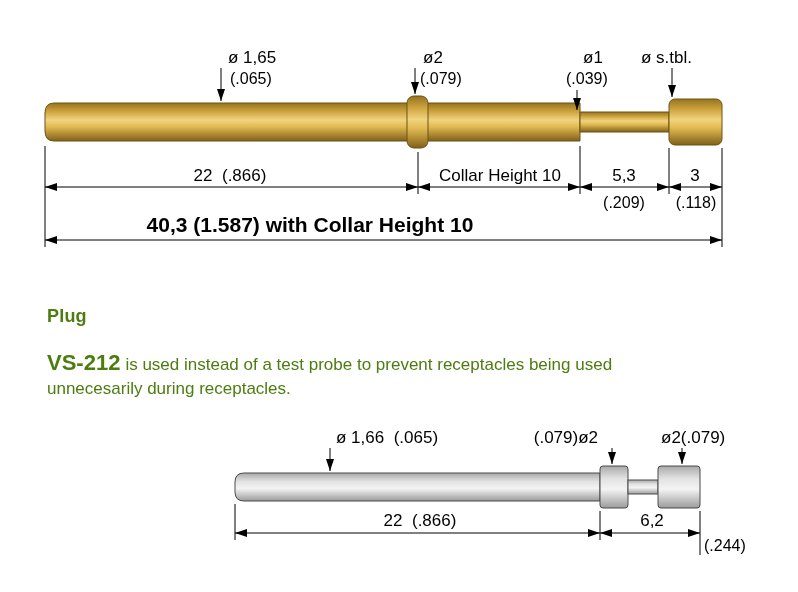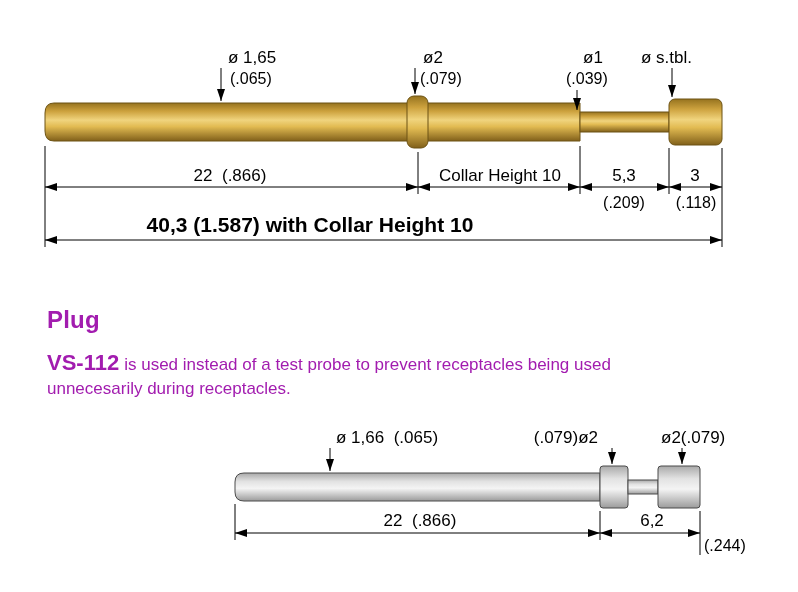--- a/index.html
+++ b/index.html
@@ -3,38 +3,38 @@
 <meta charset="utf-8">
 <style>
   html, body { margin: 0; padding: 0; background: #ffffff; }
   .canvas {
     position: relative;
     width: 798px;
     height: 592px;
     background: #ffffff;
     overflow: hidden;
     font-family: "Liberation Sans", sans-serif;
-    color: #a21caf;
+    color: #4d7c0f;
   }
   svg { position: absolute; left: 0; display: block; }
   #topDrawing { top: 0; }
   #bottomDrawing { top: 412px; }
   svg text {
     font-family: "Liberation Sans", sans-serif;
     fill: #000;
     white-space: pre;
   }
   .dim   { font-size: 17px; }
   .sub   { font-size: 16px; }
   .total { font-size: 21px; font-weight: bold; }
   .plug-title {
     position: absolute;
     left: 47px;
     top: 306px;
-    font-size: 24px;
+    font-size: 18px;
     font-weight: bold;
     letter-spacing: 0.2px;
   }
   .plug-desc {
     position: absolute;
     left: 47px;
     top: 351px;
     width: 710px;
     font-size: 17px;
     line-height: 24px;
@@ -102,21 +102,21 @@
     <text class="dim" text-anchor="middle" x="695" y="181">3</text>
     <text class="sub" text-anchor="middle" x="696" y="208">(.118)</text>
 
     <line x1="45" y1="240" x2="722" y2="240" stroke="#000" stroke-width="1" marker-start="url(#arr)" marker-end="url(#arr)"></line>
     <text class="total" text-anchor="middle" x="310" y="232">40,3 (1.587) with Collar Height 10</text>
   </svg>
 
   <div class="plug-title">Plug</div>
   <div class="plug-desc">
     <div>
-      <span class="model">VS-112</span><span>is used instead of a test probe to prevent receptacles being used</span>
+      <span class="model">VS-212</span><span>is used instead of a test probe to prevent receptacles being used</span>
     </div>
     <div>
       <span>unnecesarily during receptacles.</span>
     </div>
   </div>
 
   <svg id="bottomDrawing" width="798" height="180" viewBox="0 0 798 180">
 
     <path d="M244,61 H600 V89 H244 Q235,89 235,80 V70 Q235,61 244,61 Z" fill="url(#silver)" stroke="#4a4a4a" stroke-width="1"></path>
     <rect x="600" y="54" width="28" height="42" rx="3" fill="url(#silver)" stroke="#4a4a4a" stroke-width="1"></rect>

